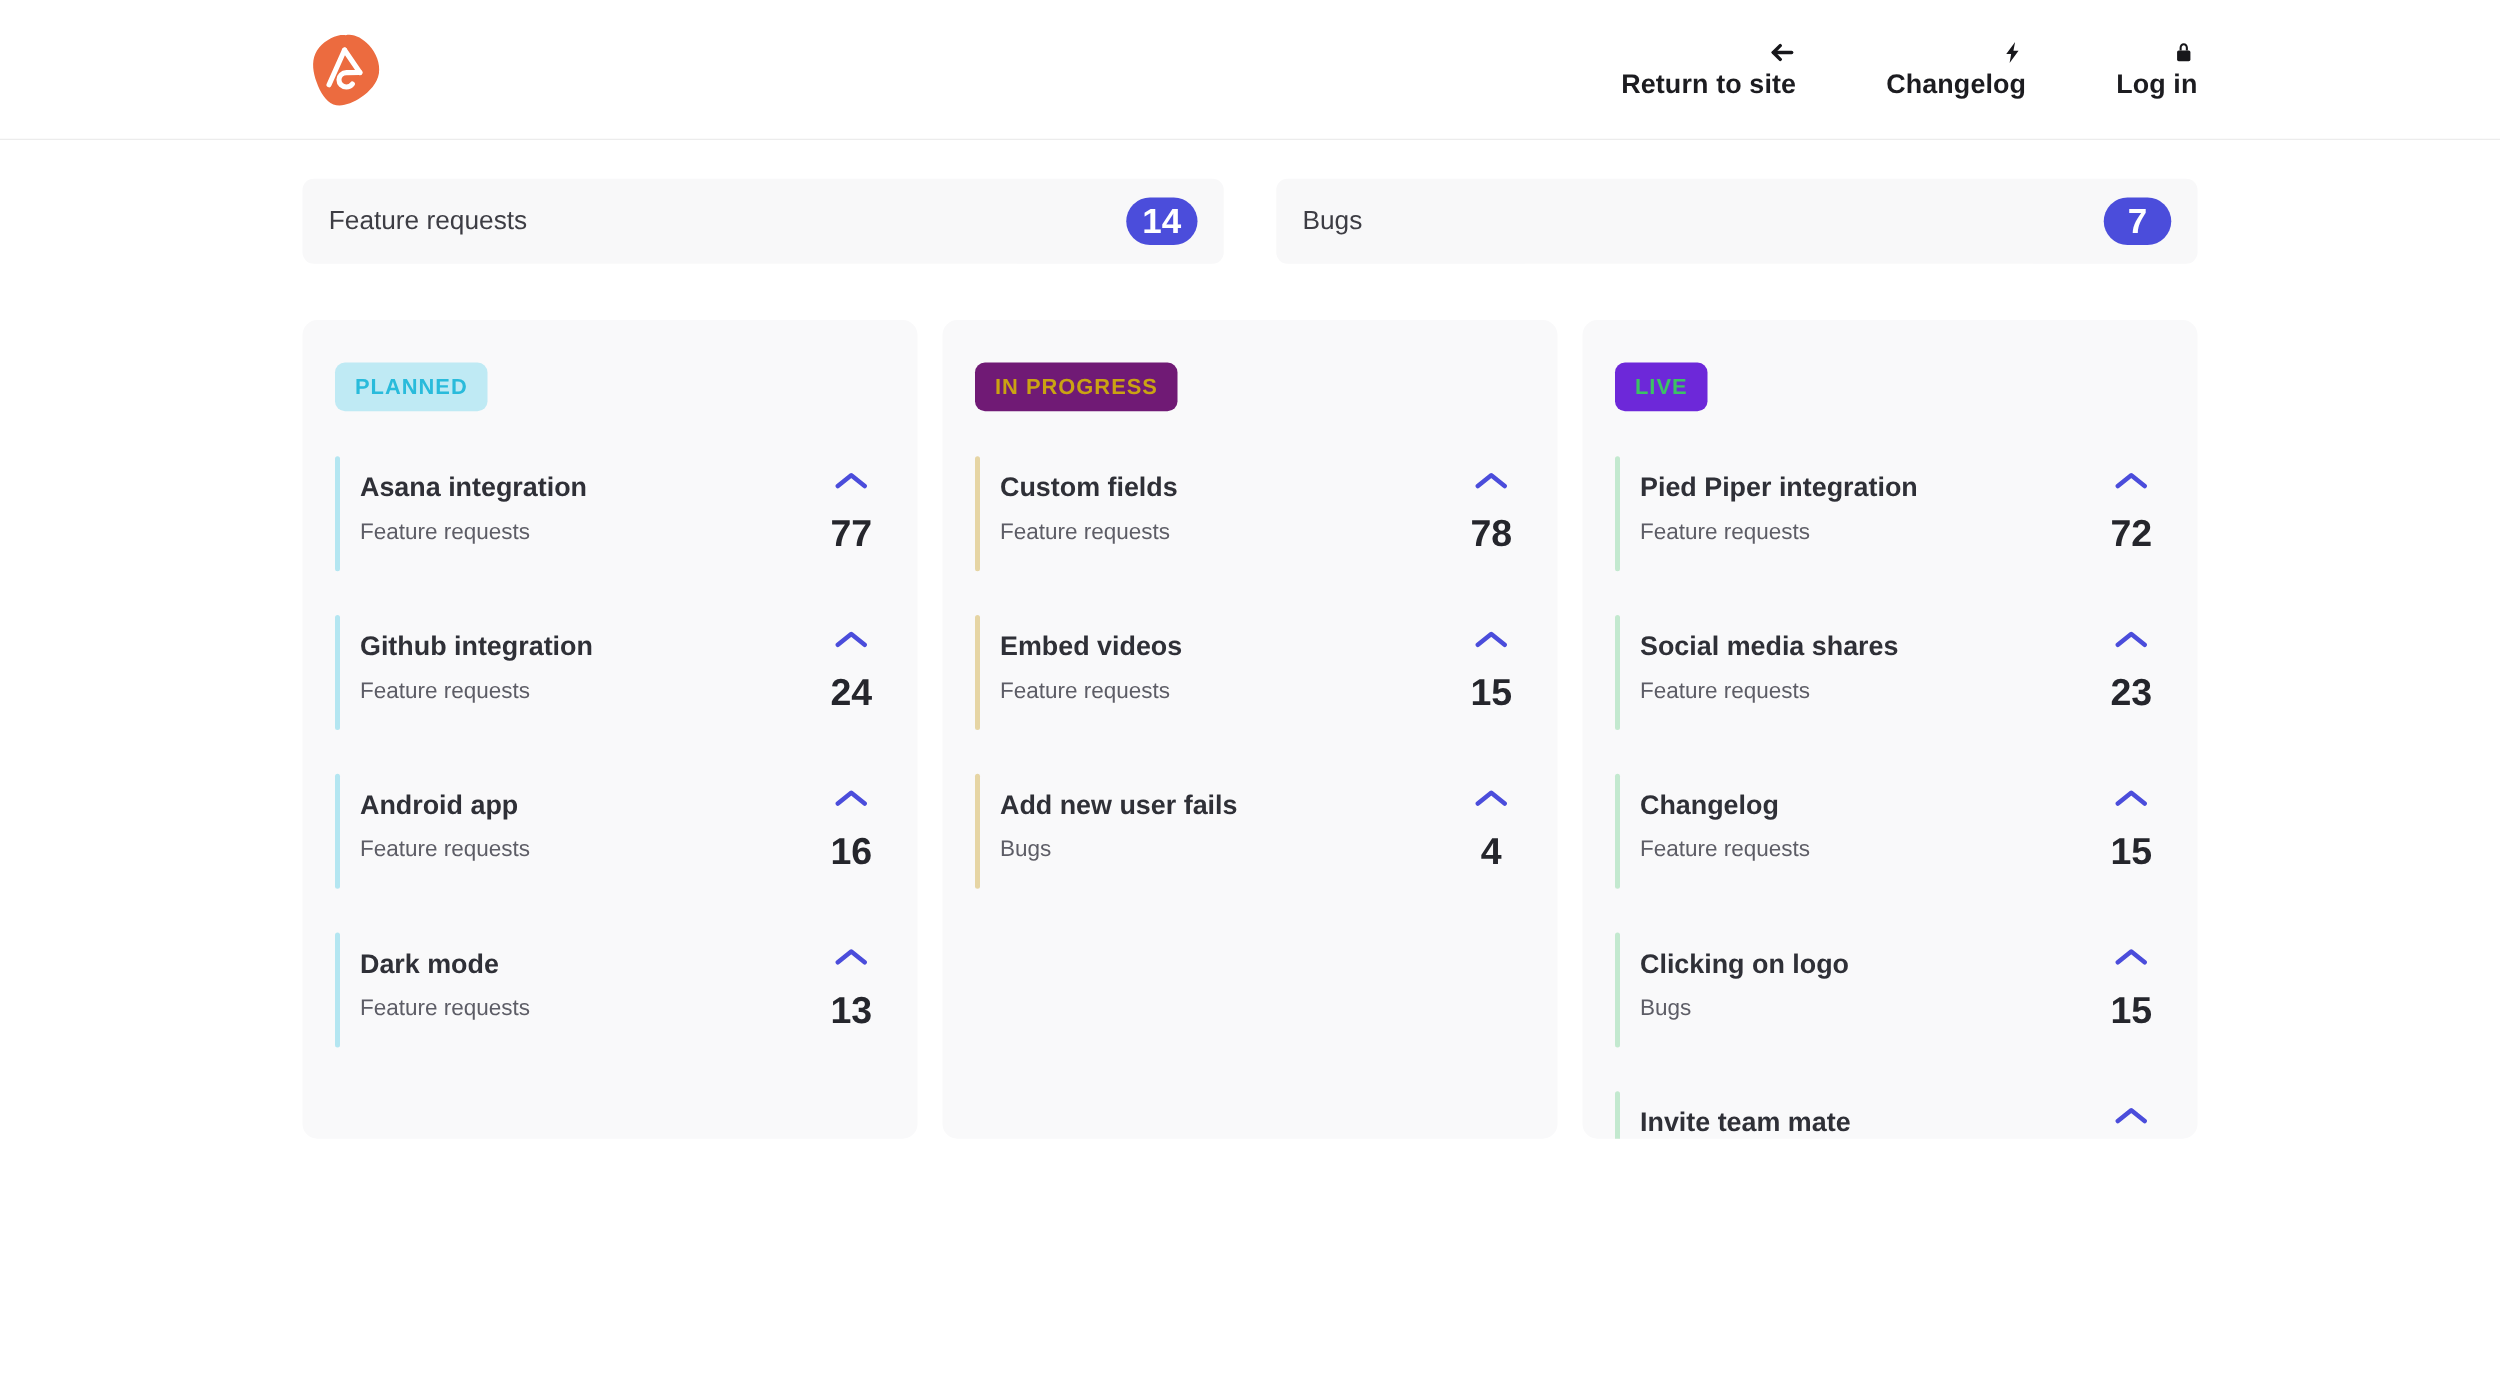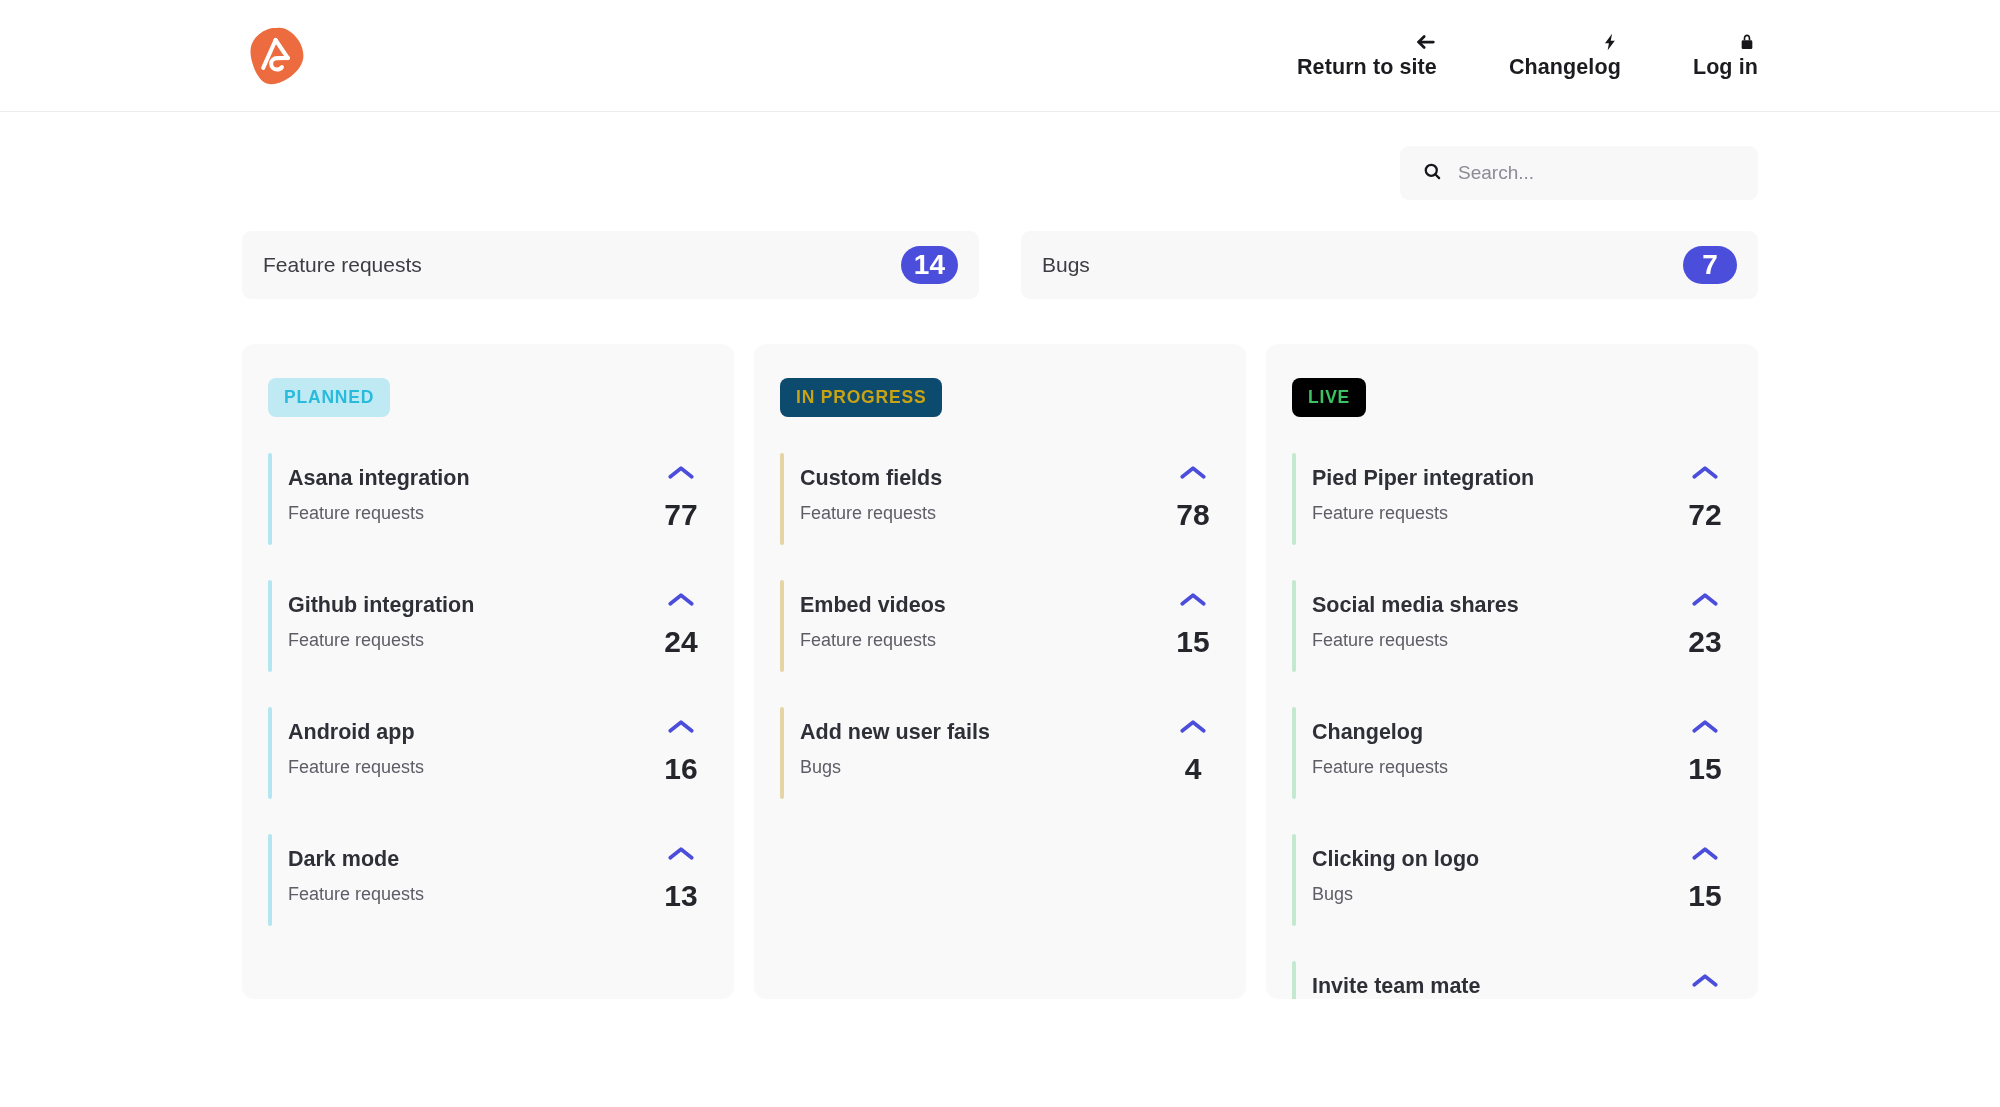--- a/index.html
+++ b/index.html
@@ -147,22 +147,22 @@
   .status-badge {
     display: inline-block;
     border-radius: 8px;
     font-size: 17.5px;
     font-weight: bold;
     letter-spacing: .8px;
     padding: 9px 16px;
     margin-bottom: 36px;
   }
   .status-badge.planned     { background: #bfeaf4; color: #29bbdb; }
-  .status-badge.inprogress  { background: #0c4a6e; color: #caa313; }
-  .status-badge.live        { background: #000000; color: #3cc264; }
+  .status-badge.inprogress  { background: #701a75; color: #caa313; }
+  .status-badge.live        { background: #6d28d9; color: #3cc264; }
 
   .item {
     display: flex;
     align-items: flex-start;
     justify-content: space-between;
     padding: 0 4px 0 20px;
     margin-bottom: 35px;
     position: relative;
     min-height: 92px;
     cursor: pointer;
@@ -251,31 +251,20 @@
         </svg>
       </span>
       <span>Log in</span>
     </a>
 
   </nav>
 </header>
 
 <main class="page">
 
-  <div class="search-row">
-    <div class="search-box">
-      <span class="search-ico">
-        <svg viewBox="0 0 24 24" width="21" height="21" fill="none" stroke="#17171b" stroke-width="2.6" stroke-linecap="round">
-          <circle cx="10.6" cy="10.6" r="6.3"></circle>
-            <path d="m15.4 15.4 4.2 4.2"></path>
-        </svg>
-      </span>
-      <input class="search-input" type="text" placeholder="Search..." style="">
-    </div>
-  </div>
 
   <div class="filter-row">
 
     <div class="filter-pill">
       <span class="filter-label">Feature requests</span>
       <span class="filter-count">14</span>
     </div>
 
     <div class="filter-pill">
       <span class="filter-label">Bugs</span>

